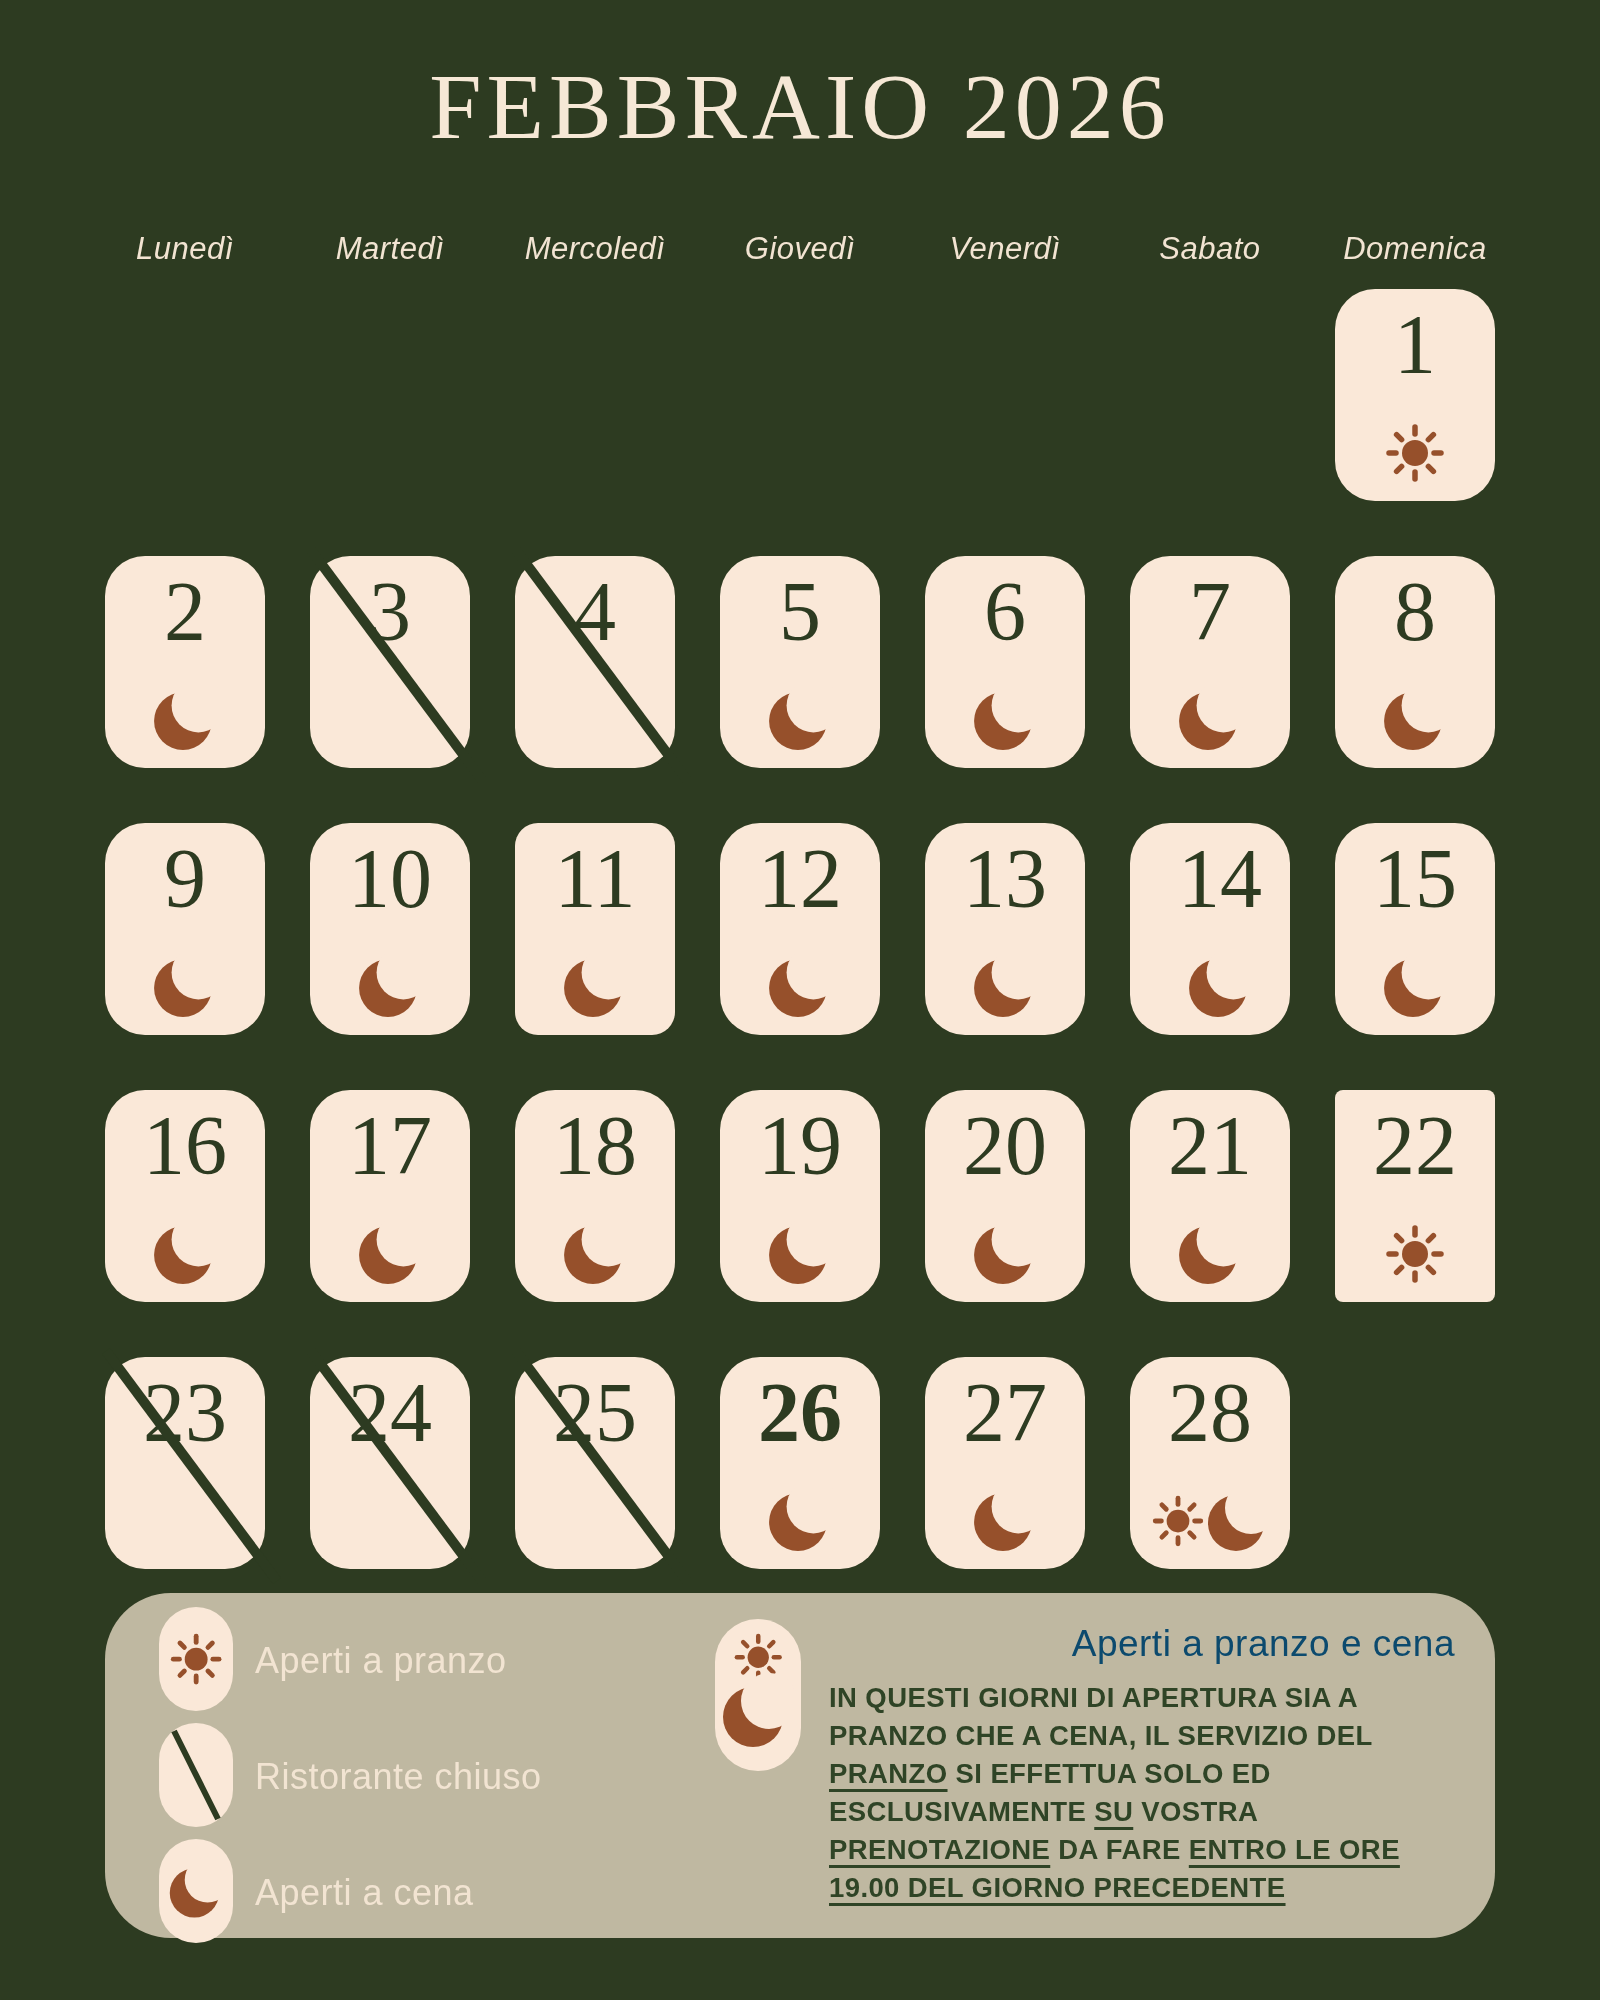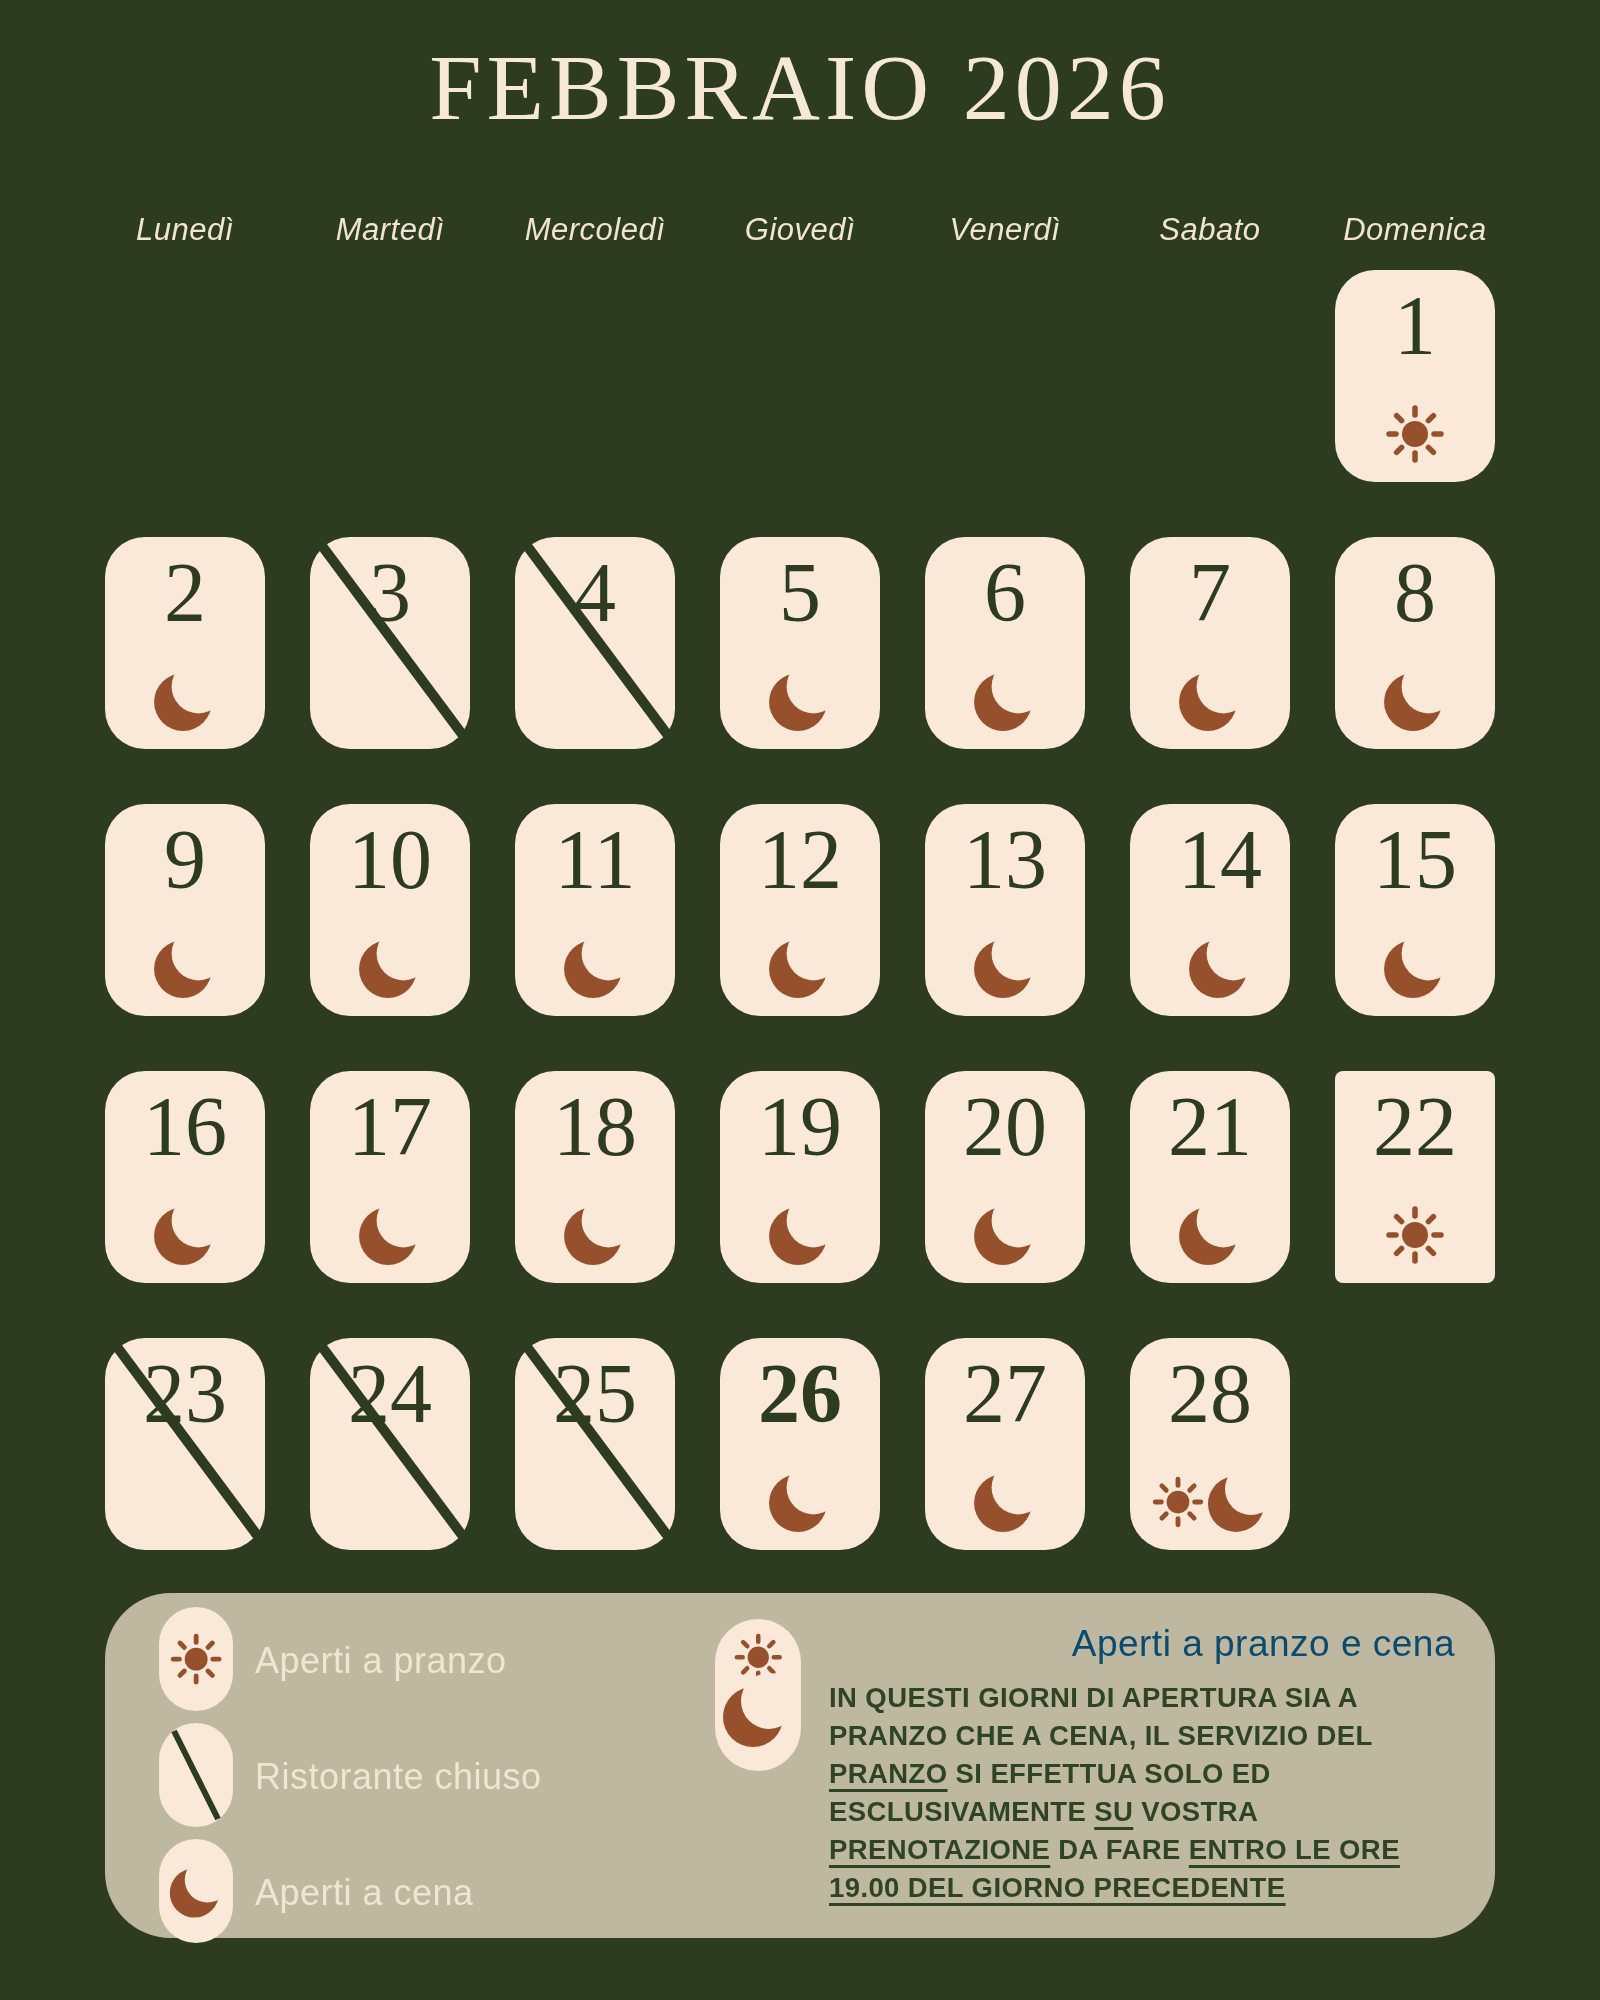--- a/index.html
+++ b/index.html
@@ -8,21 +8,21 @@
     background:#2D3B21;
     font-family:"Liberation Sans", sans-serif;
     position:relative;
     overflow:hidden;
   }
   .page{position:absolute;inset:0;}
 
   
   .title{
     margin:0;
-    padding-top:40px;
+    padding-top:59px;
     text-align:center;
     font-family:"Liberation Serif", serif;
     font-weight:400;
     font-size:94px;
     letter-spacing:5px;
     color:#F6E8D6;
     line-height:1.0;
   }
 
   
@@ -237,21 +237,21 @@
         </div>
         <div class="day-card" style="grid-area: 3 / 2;">
           <div class="day-number">10</div>
           <div class="day-icons">
             <svg width="66" height="66" viewBox="0 0 64 64">
               <circle cx="30" cy="34" r="28" fill="#96502B"></circle>
               <circle cx="45" cy="19" r="26" fill="#FAE8D8"></circle>
             </svg>
           </div>
         </div>
-        <div class="day-card" style="grid-area: 3 / 3;">
+        <div class="day-card" style="grid-area: 3 / 3; border-radius: 23px;">
           <div class="day-number">11</div>
           <div class="day-icons">
             <svg width="66" height="66" viewBox="0 0 64 64">
               <circle cx="30" cy="34" r="28" fill="#96502B"></circle>
               <circle cx="45" cy="19" r="26" fill="#FAE8D8"></circle>
             </svg>
           </div>
         </div>
         <div class="day-card" style="grid-area: 3 / 4;">
           <div class="day-number">12</div>

